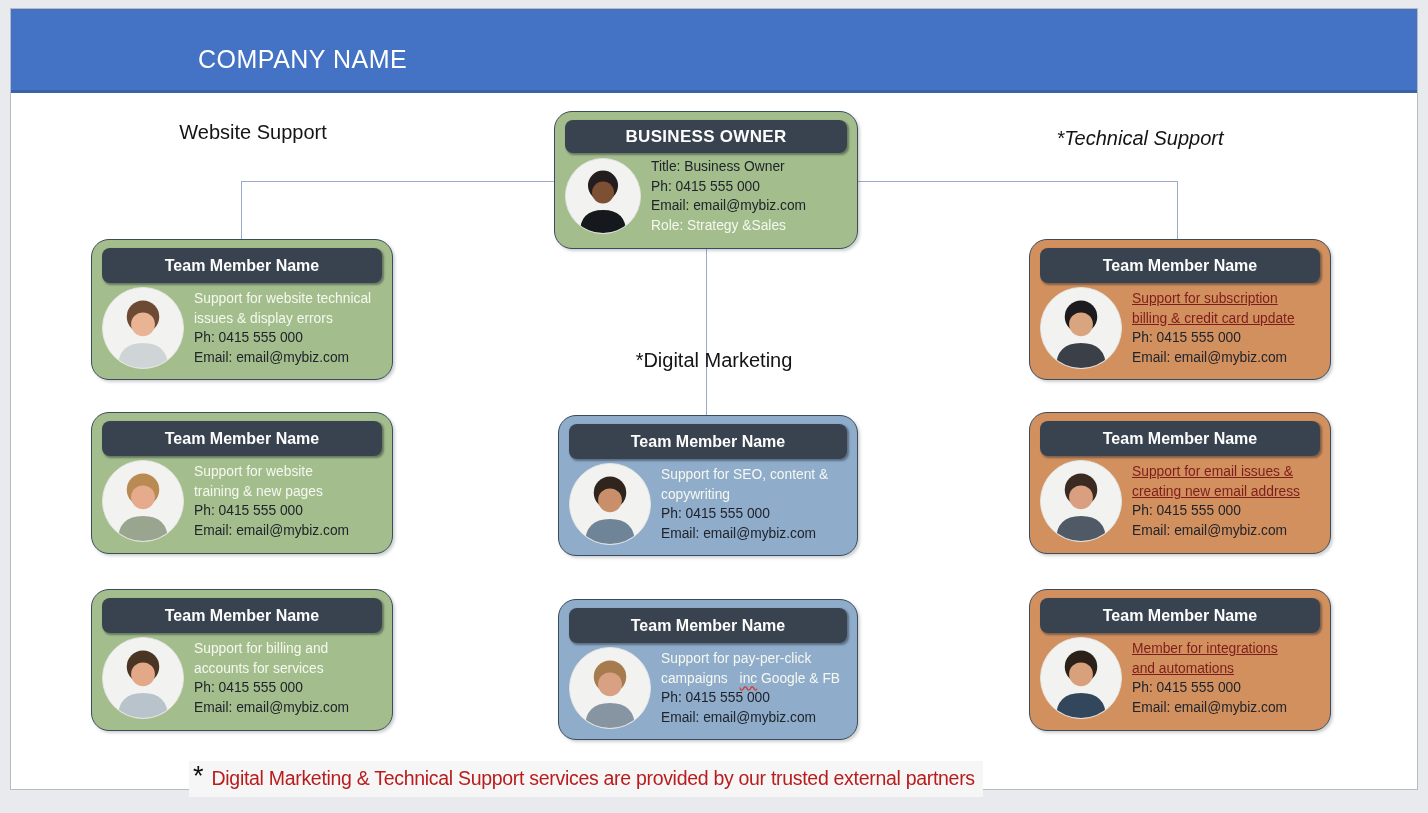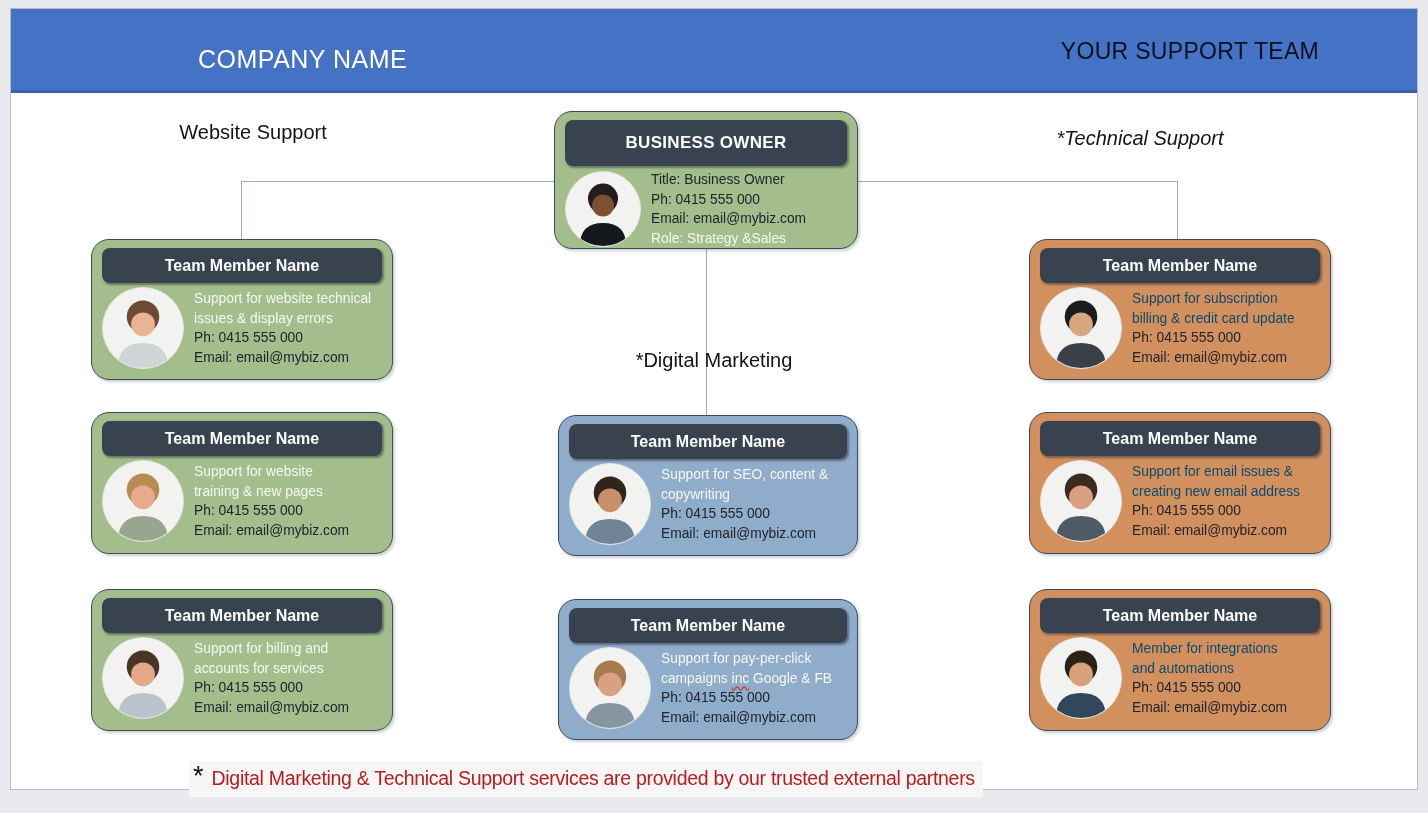--- a/index.html
+++ b/index.html
@@ -28,32 +28,32 @@
   
   .card { position:absolute; border:1.5px solid #3d4c5c; border-radius:18px;
           box-shadow:2px 2px 3px rgba(60,70,80,0.25); }
   .card.green  { background:#a3be8c; }
   .card.blue   { background:#8faccb; }
   .card.orange { background:#d2905e; }
   .card-header { margin:8px 10px 0 10px; height:35px; background:#39434f; border-radius:8px;
                  display:flex; align-items:center; justify-content:center;
                  color:#fdfdfd; font-weight:bold; font-size:16px;
                  box-shadow:1.5px 1.5px 2px rgba(30,38,46,0.45); }
-  .card.owner .card-header { height:46px; font-size:17px; letter-spacing:0.3px; }
+  .card.owner .card-header { height:33px; font-size:17px; letter-spacing:0.3px; }
   .card-body { display:flex; align-items:center; padding:4px 4px 6px 8px; }
   .avatar { width:82px; height:82px; border-radius:50%; overflow:hidden; flex:none; margin-left:2px;
             background:#f2f3f0; border:1px solid #e2e4e0; }
   .card.owner .avatar { width:76px; height:76px; }
   .avatar svg { width:100%; height:100%; display:block; }
   .card-text { margin-left:10px; font-size:13.8px; line-height:19.5px; }
   .line.light { color:#f5f8f0; }
   .line.dark  { color:#20242c; }
-  .card.orange .line.light { color:#0c4a6e; }
-
-  .sq { text-decoration:underline; text-decoration-style:wavy; text-decoration-color:#d03a2a; text-underline-offset:3px; }
+  .card.orange .line.light { color:#7f1d1d;text-decoration:underline; }
+
+  .sq { text-decoration:underline; text-decoration-style:wavy; text-decoration-color:#d03a2a; text-underline-offset:3px;margin-left:8px; }
 
   
   .footer { position:absolute; left:178px; top:752px; display:flex; align-items:flex-start;
             background:#f6f6f7; padding:2px 8px 4px 4px; }
   .footer .ast { font-size:27px; line-height:26px; color:#111; margin-right:8px; }
   .footer .note { font-size:19.5px; color:#b91c1c; letter-spacing:-0.3px; line-height:30px;
                   font-stretch:condensed; }
 </style>
 </head>
 <body>
@@ -61,21 +61,20 @@
 <div class="slide">
 
   <div class="conn" style="left:230px; top:172px; width:313px; height:1px;"></div>
   <div class="conn" style="left:230px; top:172px; width:1px; height:58px;"></div>
   <div class="conn" style="left:847px; top:172px; width:319px; height:1px;"></div>
   <div class="conn" style="left:1166px; top:172px; width:1px; height:58px;"></div>
   <div class="conn" style="left:695px; top:240px; width:1px; height:166px;"></div>
 
   <div class="banner">
     <div class="company">COMPANY NAME</div>
-    <div class="team-title">YOUR SUPPORT TEAM</div>
   </div>
 
   <div class="heading left">Website Support</div>
   <div class="heading center">*Digital Marketing</div>
   <div class="heading right">*Technical Support</div>
 
   <div class="card green owner" style="left:543px; top:102px; width:304px; height:138px;">
     <div class="card-header">
       <span>BUSINESS OWNER</span>
     </div>

